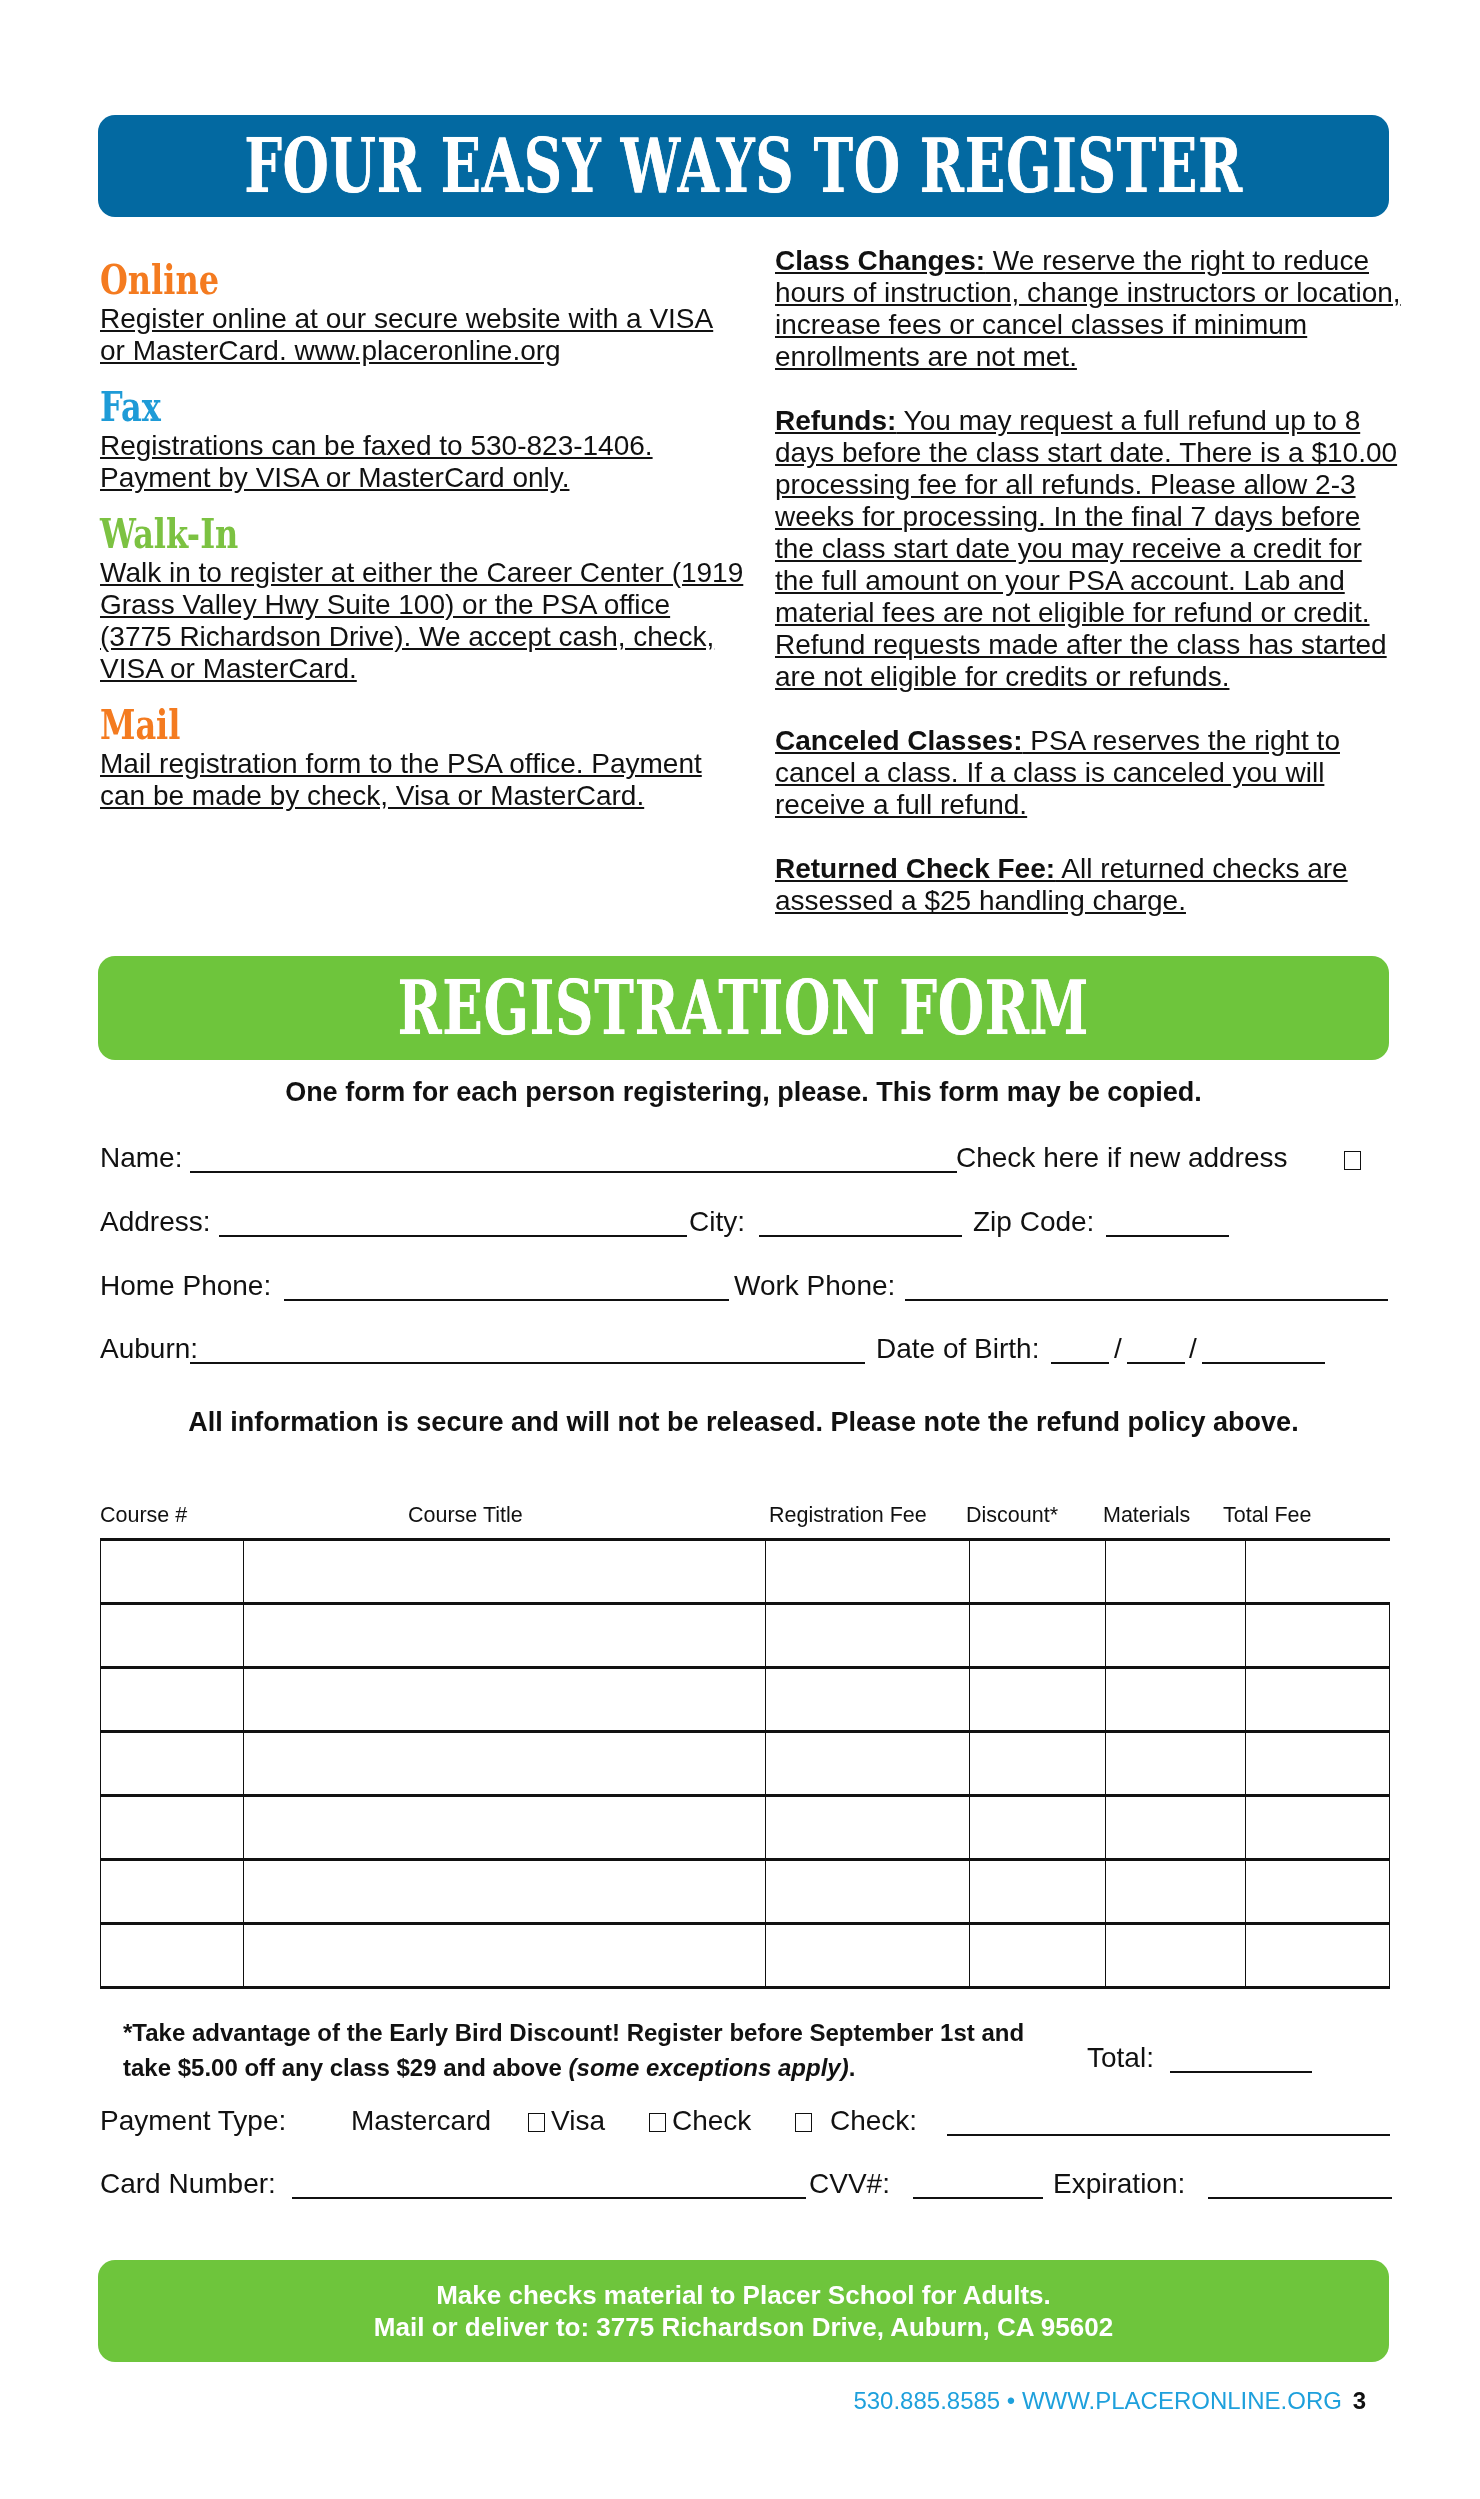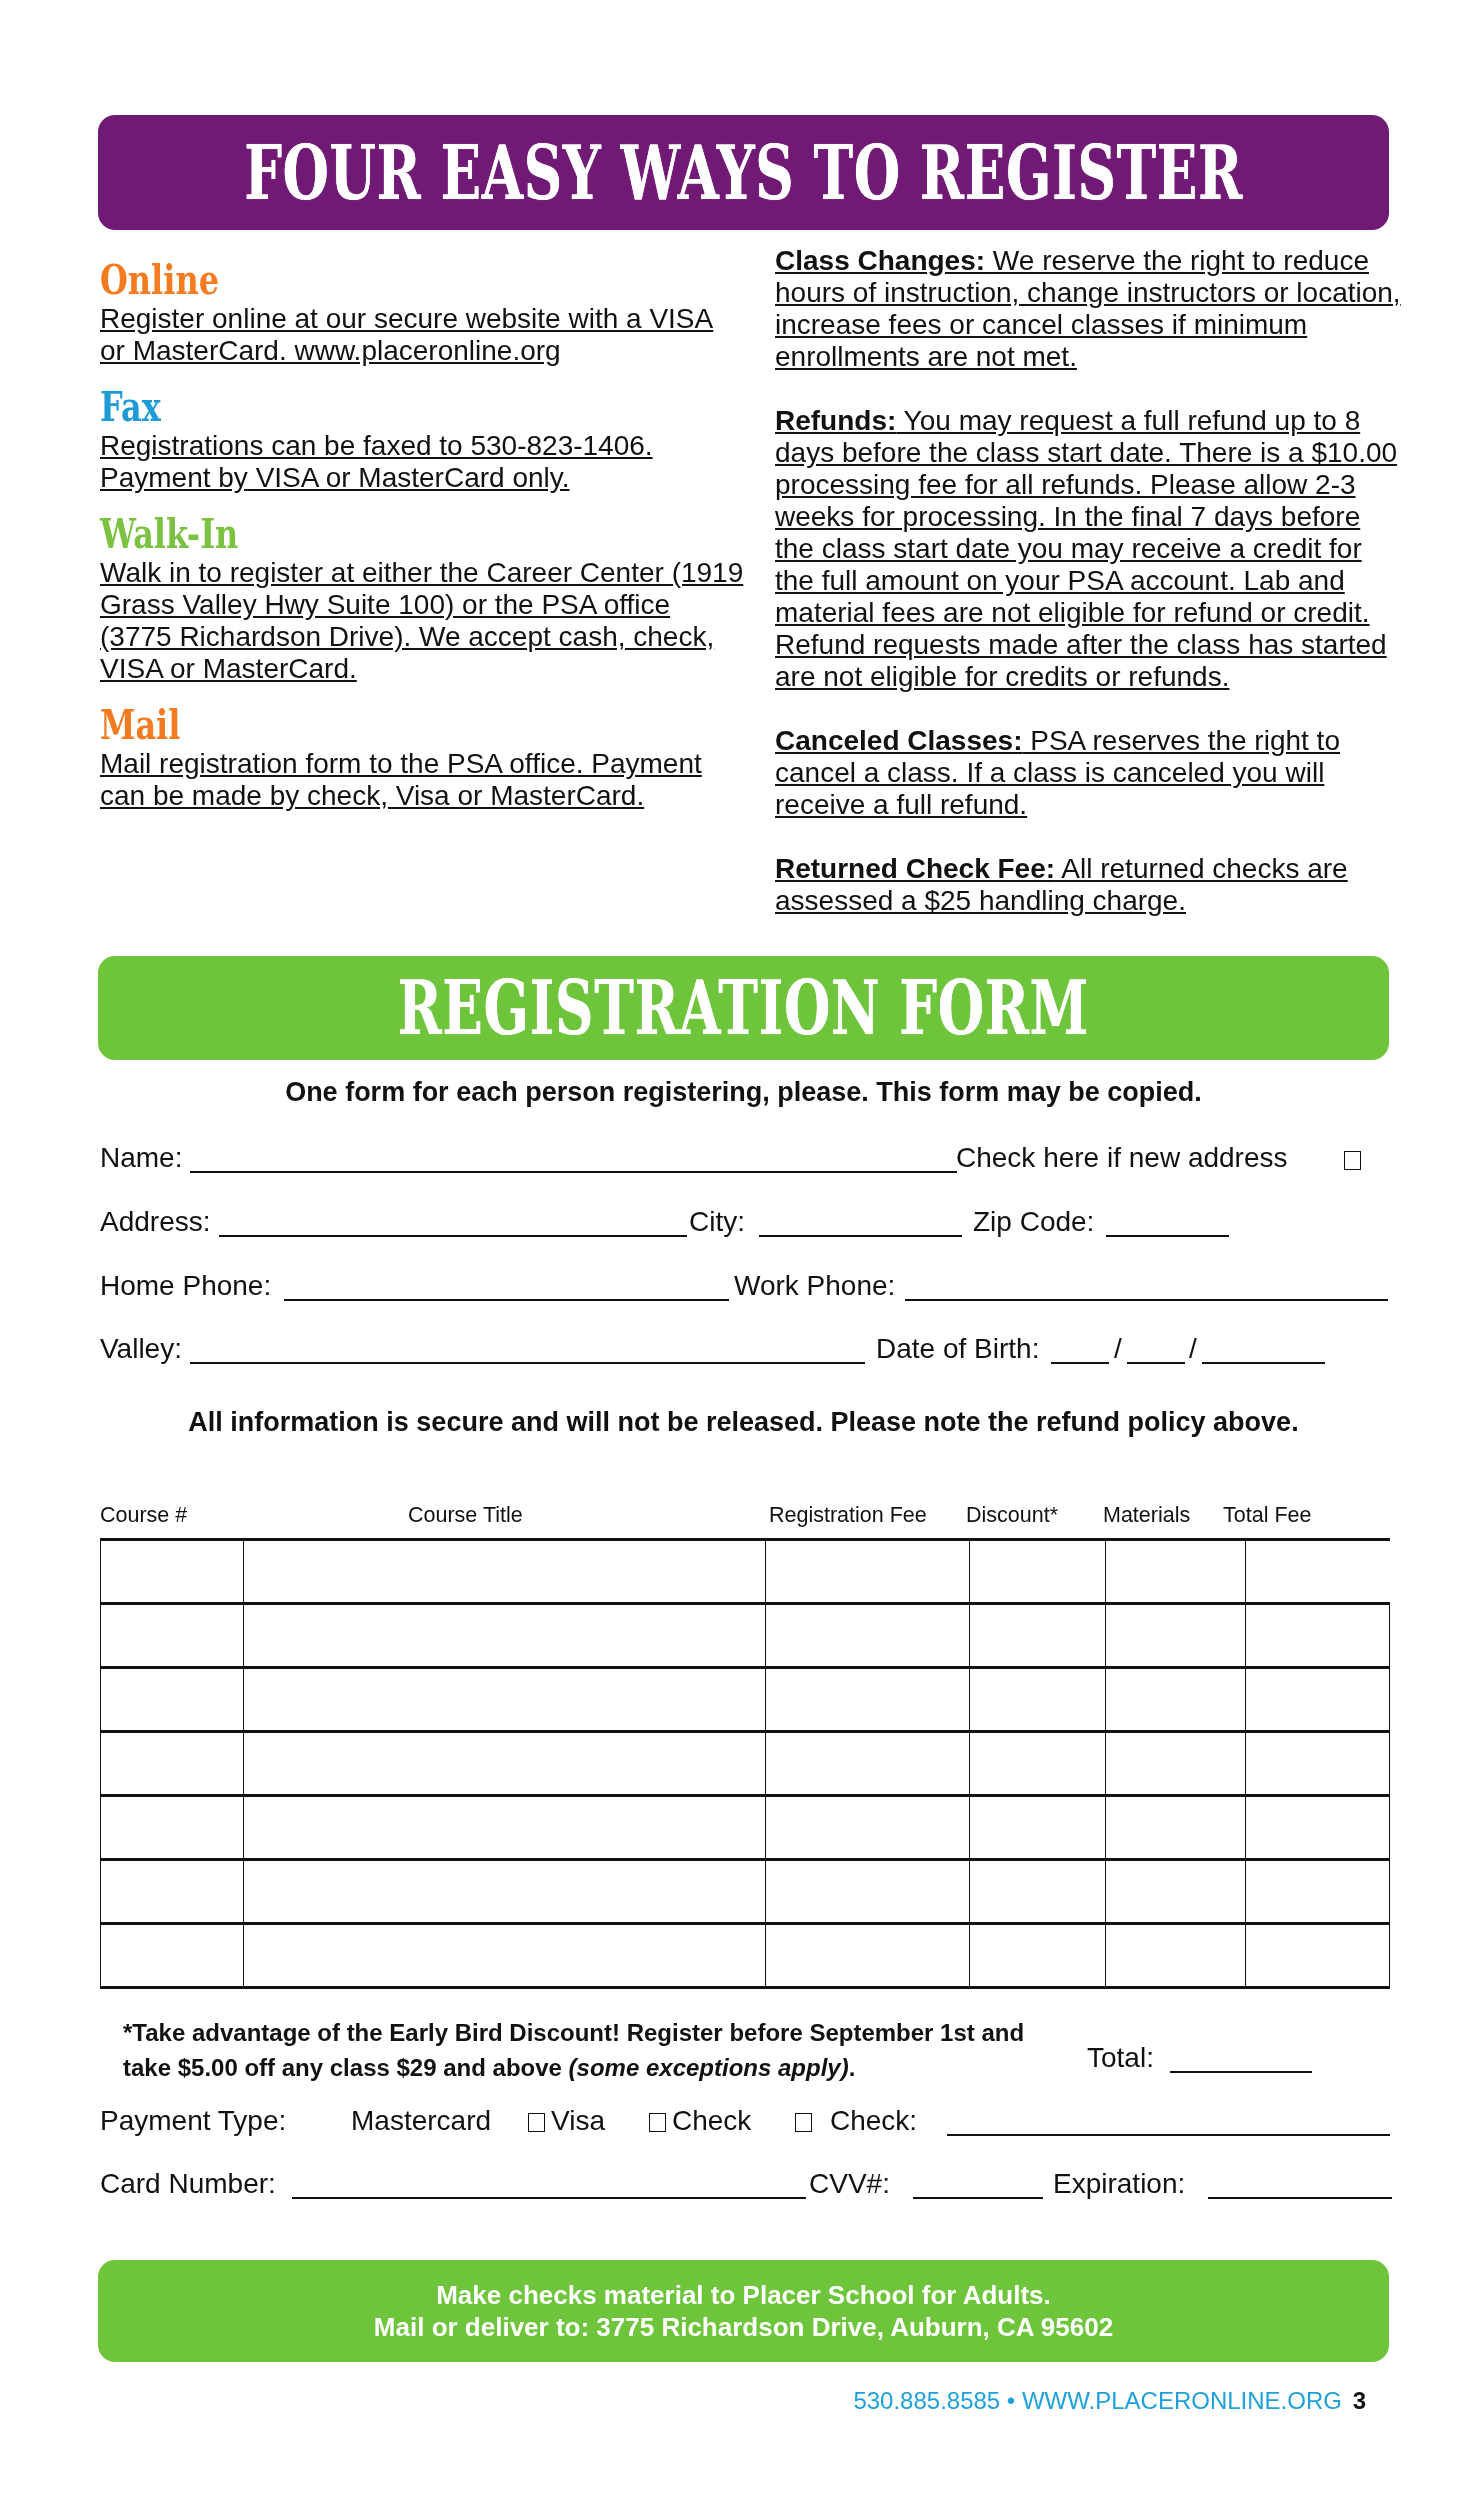--- a/index.html
+++ b/index.html
@@ -4,21 +4,21 @@
 <style>
   html, body { margin: 0; padding: 0; background: #ffffff; }
   body {
     width: 1481px; height: 2500px; position: relative; overflow: hidden;
     font-family: "Liberation Sans", sans-serif; color: #111;
   }
   .banner {
     position: absolute; left: 98px; width: 1291px; border-radius: 17px;
     display: flex; align-items: center; justify-content: center;
   }
-  .banner-blue { top: 115px; height: 115px; background: #701a75; }
+  .banner-blue { top: 115px; height: 102px; background: #0369a1; }
   .banner-green { top: 956px; height: 104px; background: #6ec53c; }
   .banner-title {
     font-family: "DejaVu Serif", serif; font-weight: bold; color: #fff;
     font-size: 74px; letter-spacing: 0.8px; transform: scaleX(0.72);
     text-shadow: 0 0 0.8px #fff; white-space: nowrap;
   }
   .col { position: absolute; font-size: 28px; line-height: 32px; text-decoration: underline; }
   .col-left { left: 100px; top: 257px; width: 644px; }
   .col-right { left: 763px; top: 245px; width: 629px; margin-left: 12px; }
   .method-heading {
@@ -115,21 +115,21 @@
 </div>
 
 <div class="field-row" style="top:1270px; width:1296px;">
   <span class="label" style="left:0">Home Phone:</span>
   <span class="line" style="left:184px; width:445px;"></span>
   <span class="label" style="left:634px">Work Phone:</span>
   <span class="line" style="left:805px; width:483px;"></span>
 </div>
 
 <div class="field-row" style="top:1333px; width:1296px;">
-  <span class="label" style="left:0">Valley:</span>
+  <span class="label" style="left:0">Auburn:</span>
   <span class="line" style="left:90px; width:675px;"></span>
   <span class="label" style="left:776px">Date of Birth:</span>
   <span class="line" style="left:951px; width:58px;"></span>
   <span class="label" style="left:1014px">/</span>
   <span class="line" style="left:1027px; width:58px;"></span>
   <span class="label" style="left:1089px">/</span>
   <span class="line" style="left:1102px; width:123px;"></span>
 </div>
 
 <div class="centered-note" style="top:1407px;">All information is secure and will not be released. Please note the refund policy above.</div>

